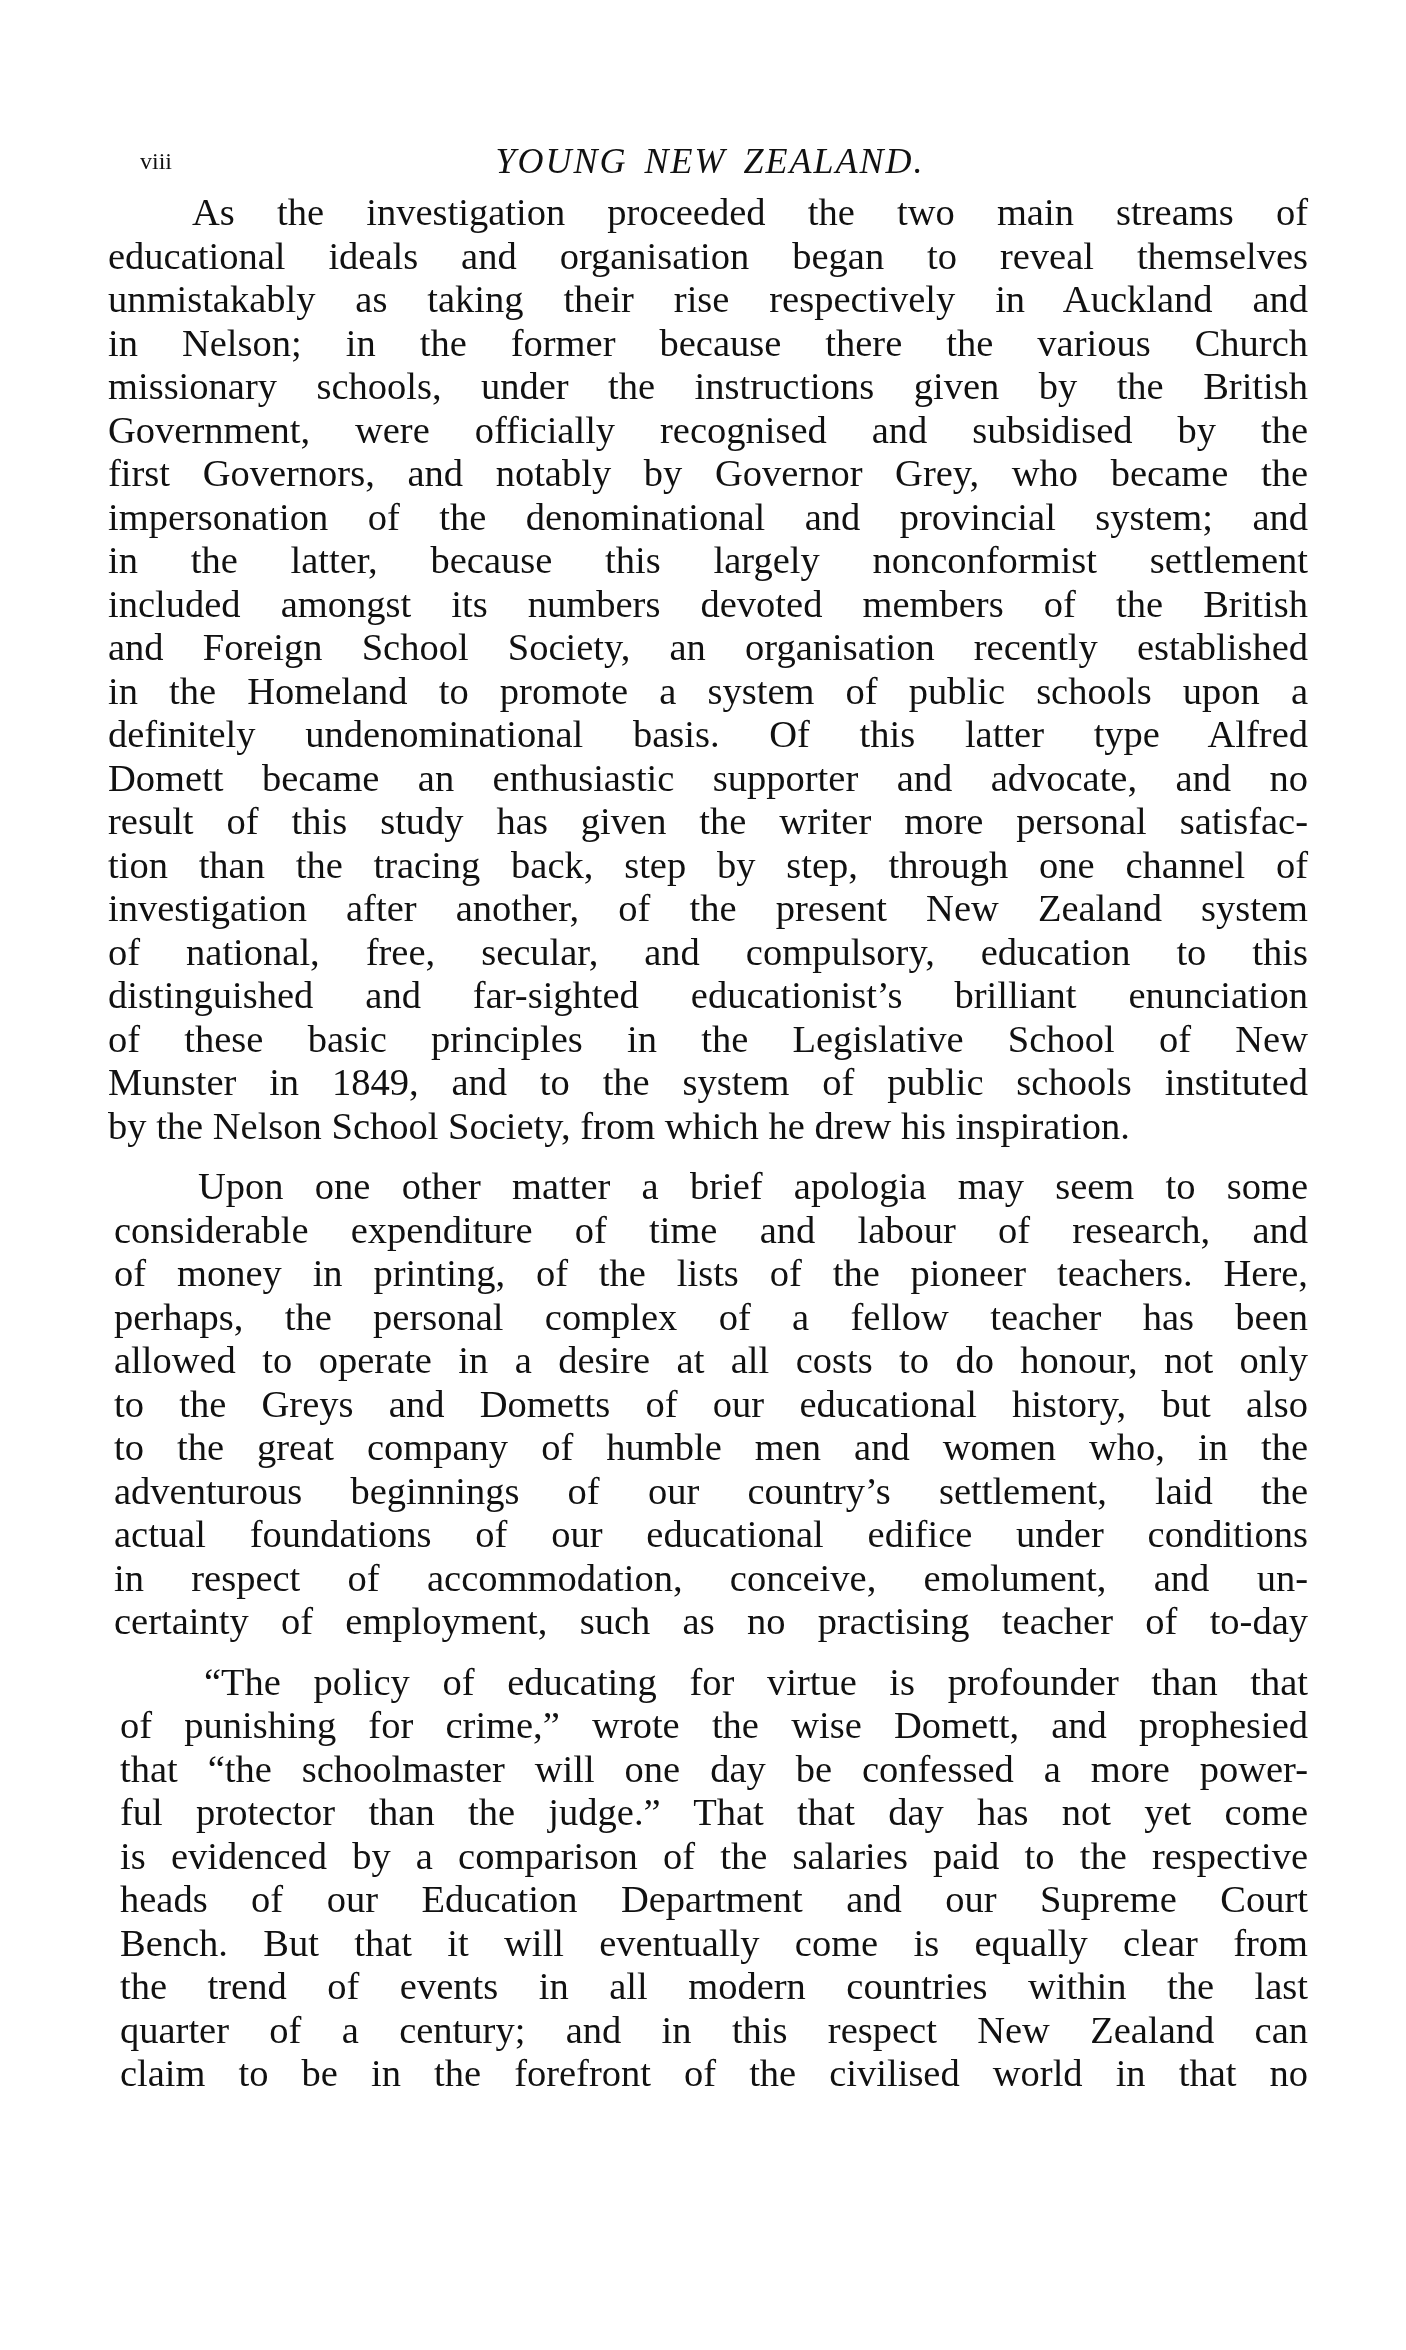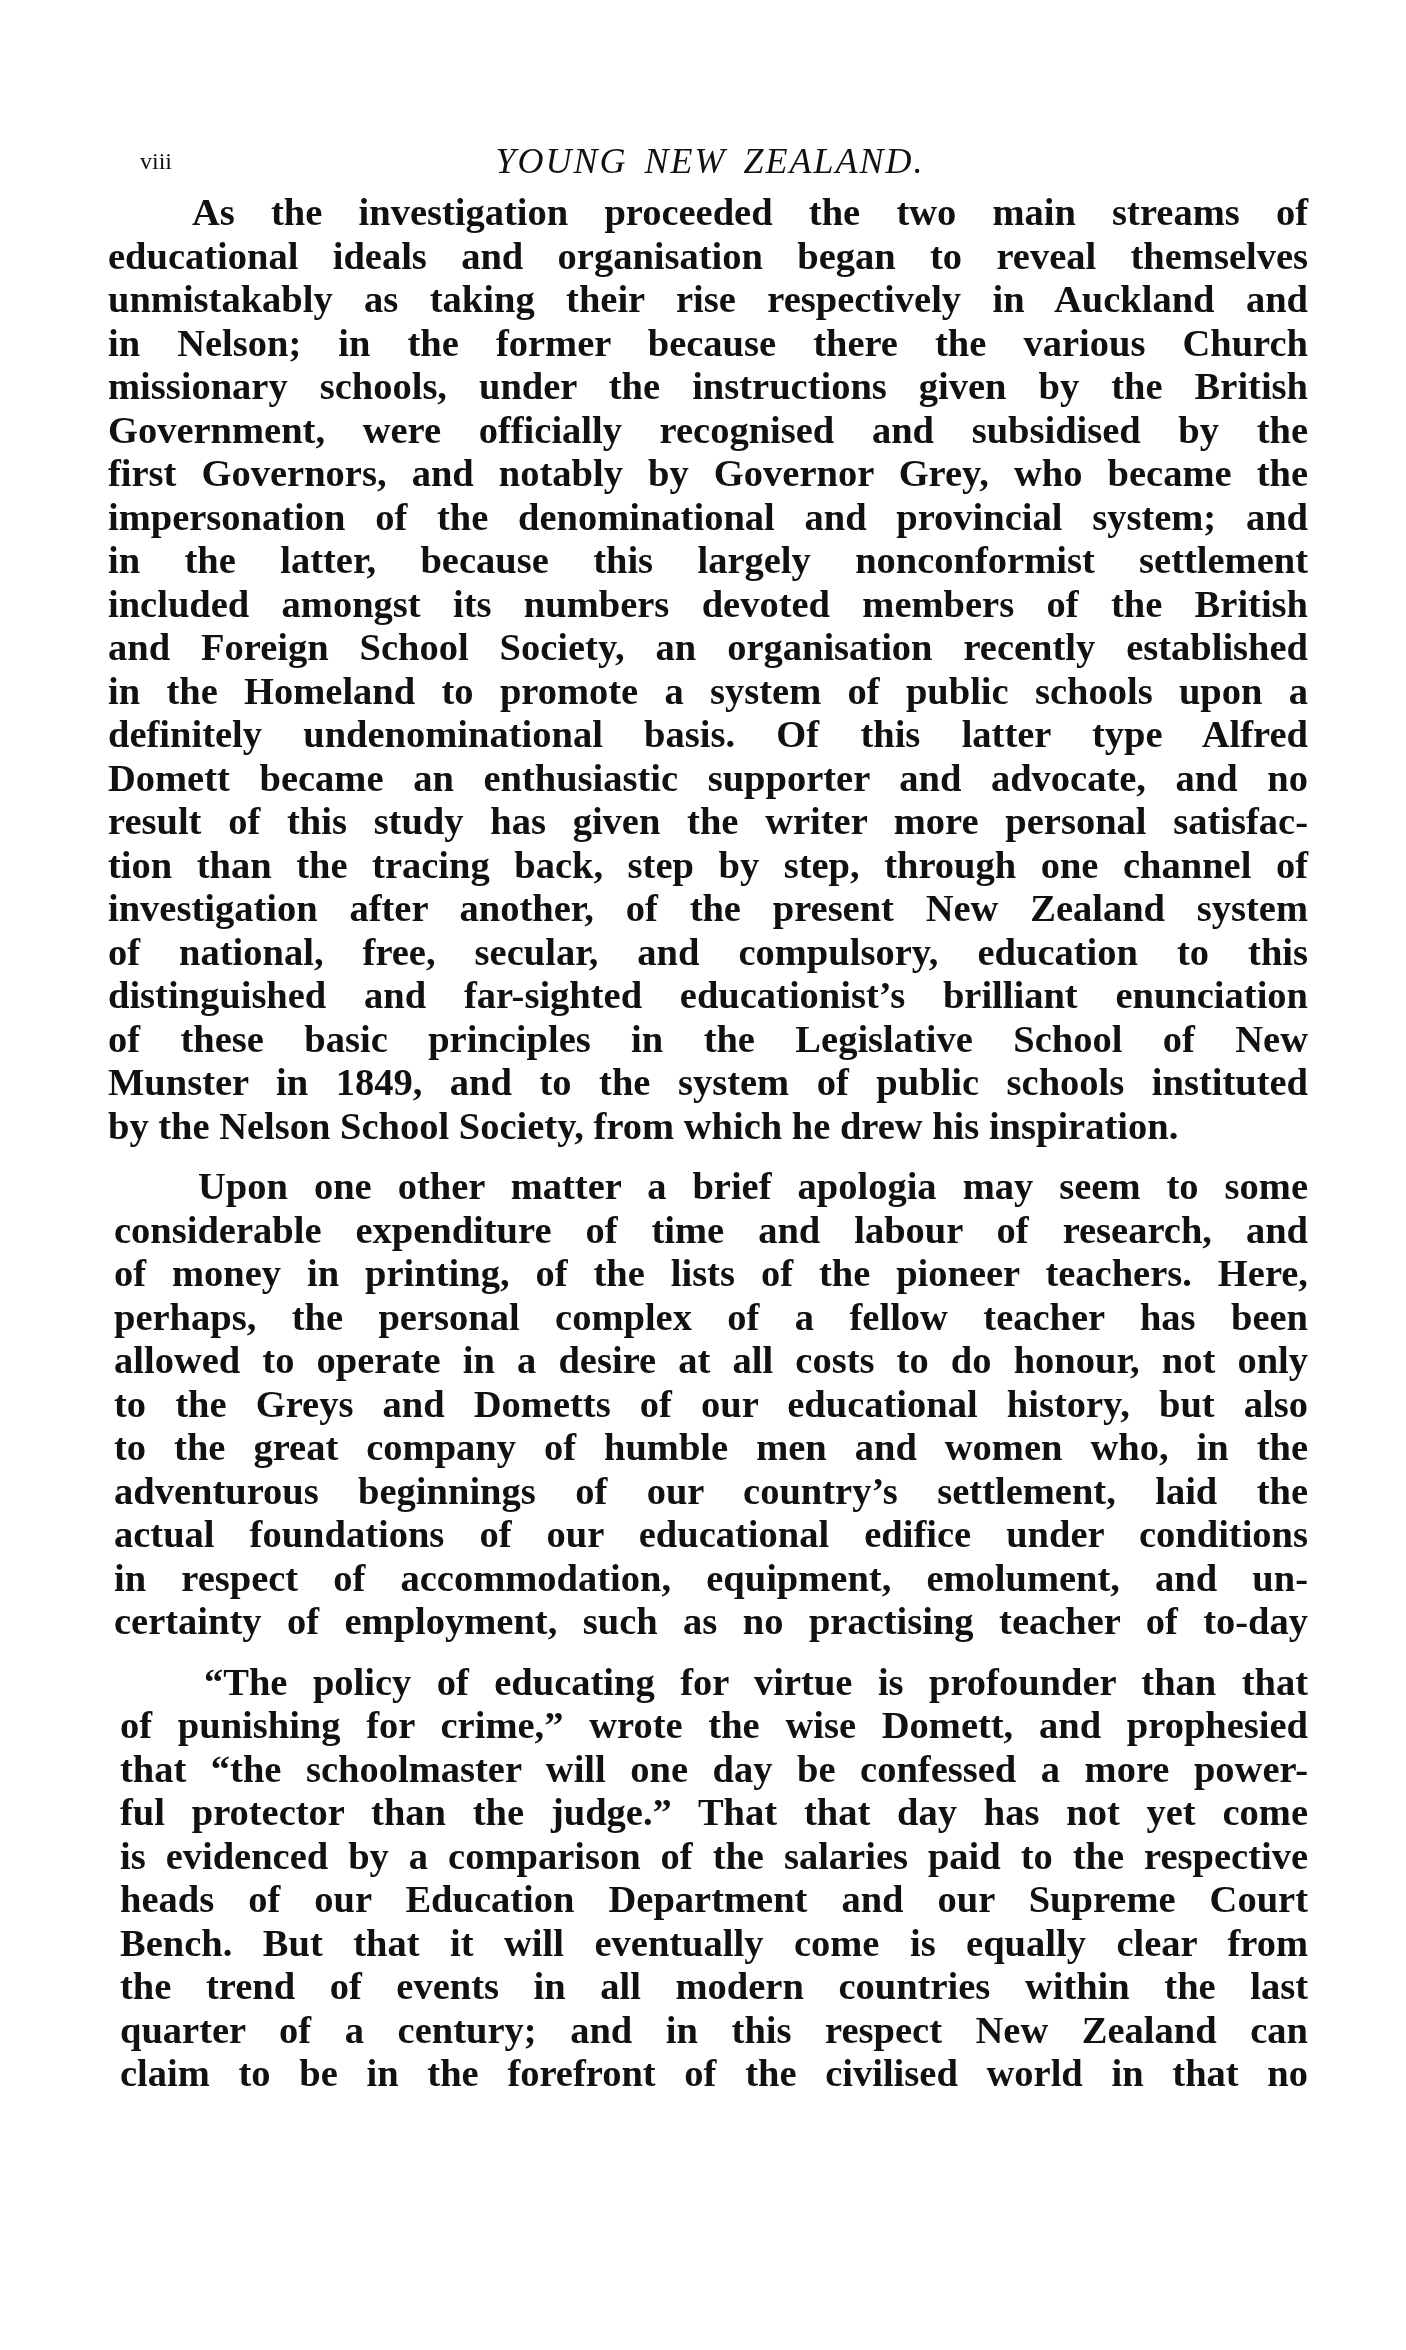--- a/index.html
+++ b/index.html
@@ -52,21 +52,20 @@
       margin: 0 0 17px 0;
     }
     .line {
       display: block;
       height: 43.5px;
       line-height: 43.5px;
       white-space: nowrap;
       text-align: justify;
       text-align-last: justify;
       overflow: visible;
-      font-weight: bold;
     }
     .line.last {
       text-align-last: left;
     }
     .line.indent {
       padding-left: 84px;
     }
     
     .para-2 { margin-left: 6px; }
     .para-3 { margin-left: 12px; }
@@ -107,21 +106,21 @@
   <div class="para para-2">
       <span class="line indent">Upon one other matter a brief apologia may seem to some</span>
       <span class="line">considerable expenditure of time and labour of research, and</span>
       <span class="line">of money in printing, of the lists of the pioneer teachers.  Here,</span>
       <span class="line">perhaps, the personal complex of a fellow teacher has been</span>
       <span class="line">allowed to operate in a desire at all costs to do honour, not only</span>
       <span class="line">to the Greys and Dometts of our educational history, but also</span>
       <span class="line">to the great company of humble men and women who, in the</span>
       <span class="line">adventurous beginnings of our country’s settlement, laid the</span>
       <span class="line">actual foundations of our educational edifice under conditions</span>
-      <span class="line">in respect of accommodation, equipment, emolument, and un-</span>
+      <span class="line">in respect of accommodation, conceive, emolument, and un-</span>
       <span class="line">certainty of employment, such as no practising teacher of to-day</span>
     </div>
   <div class="para para-3">
       <span class="line indent">“The policy of educating for virtue is profounder than that</span>
       <span class="line">of punishing for crime,” wrote the wise Domett, and prophesied</span>
       <span class="line">that “the schoolmaster will one day be confessed a more power-</span>
       <span class="line">ful protector than the judge.”  That that day has not yet come</span>
       <span class="line">is evidenced by a comparison of the salaries paid to the respective</span>
       <span class="line">heads of our Education Department and our Supreme Court</span>
       <span class="line">Bench.  But that it will eventually come is equally clear from</span>

